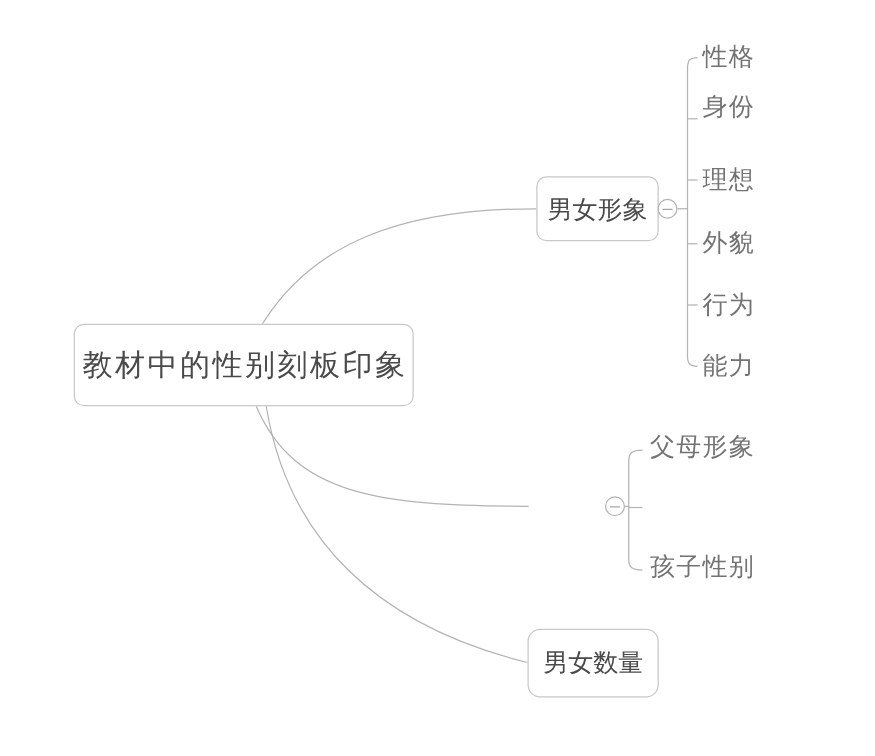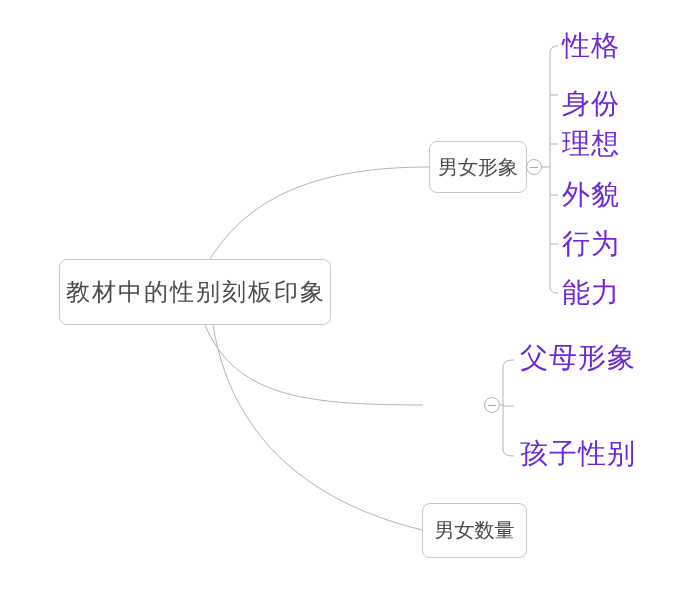--- a/index.html
+++ b/index.html
@@ -27,24 +27,24 @@
     white-space:nowrap;
     cursor:default;
   }
   .node.root{
     left:59px;top:259px;width:272px;height:66px;
     font-size:24px;letter-spacing:2px;
     padding-left:2px; 
   }
   .node.b1{left:429px;top:141px;width:98px;height:52px;font-size:20px;}
   .node.b2{left:423px;top:378px;width:63px;height:54px;font-size:20px;}
-  .node.b3{left:422px;top:503px;width:105px;height:55px;font-size:20px;}
+  .node.b3{left:422px;top:503px;width:105px;height:55px;font-size:20px;border-radius:10px;}
   .leaf{
     position:absolute;
-    color:#6d28d9;font-size:28px;line-height:28px;
+    color:#737373;font-size:20px;line-height:28px;
     white-space:nowrap;letter-spacing:1px;
     cursor:default;
   }
   .g1{left:562px;}
   .g2{left:520px;font-family:Liberation Mono, monospace;}
   .collapse{
     position:absolute;width:16px;height:16px;
     box-sizing:border-box;
     border:1px solid #b4b4b4;border-radius:50%;
     background:#ffffff;
@@ -92,21 +92,21 @@
   </div>
 
   <div class="collapse c1">
     <div class="dash"></div>
   </div>
   <div class="collapse c2">
     <div class="dash"></div>
   </div>
 
   <div class="leaf g1" style="top:32px">性格</div>
-  <div class="leaf g1" style="top:90px">身份</div>
+  <div class="leaf g1" style="top:72px">身份</div>
   <div class="leaf g1" style="top:130px">理想</div>
   <div class="leaf g1" style="top:181px">外貌</div>
   <div class="leaf g1" style="top:230px">行为</div>
   <div class="leaf g1" style="top:279px">能力</div>
 
   <div class="leaf g2" style="top:346px">父母形象</div>
   <div class="leaf g2" style="top:442px">孩子性别</div>
 
 </div>
 

